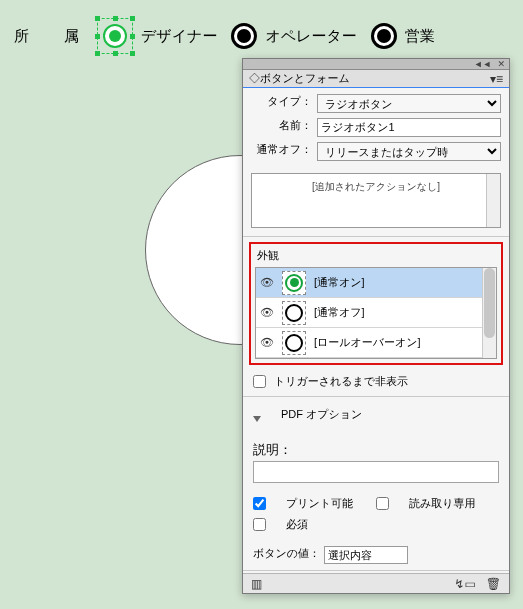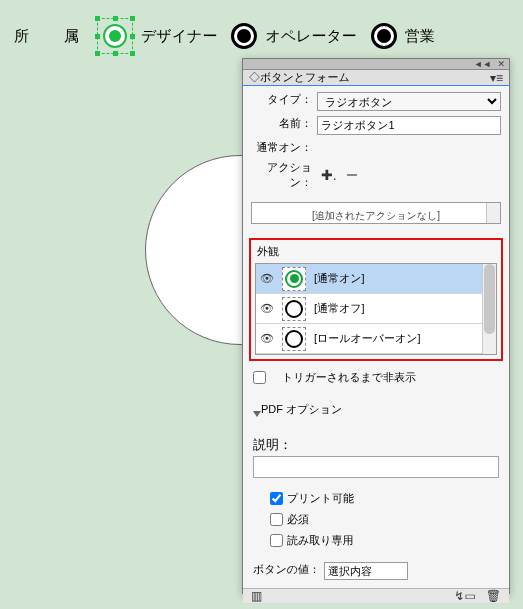--- a/index.html
+++ b/index.html
@@ -146,32 +146,32 @@
   width:24px;height:24px;border:1px dashed #888;background:#fff;
   display:flex;align-items:center;justify-content:center;
 }
 .thumb .c{ width:18px;height:18px;border:2px solid #000;border-radius:50%;display:flex;align-items:center;justify-content:center; }
 .thumb .c.green{ border-color:#13a23b; }
 .thumb .c.green .d{ width:9px;height:9px;background:#13a23b;border-radius:50%; }
 .state-row .nm{ font-size:11px;text-align:center; }
 .state-list .sb{ position:absolute;right:0;top:0;bottom:0;width:14px;background:#efefef;border-left:1px solid #cacaca; }
 .state-list .sb .th{ position:absolute;top:0;right:1px;left:1px;height:70px;background:#c7c7c7;border-radius:6px; }
 
-.chkrow{ display:flex;align-items:center;gap:16px;margin:5px 10px;font-size:11px; }
+.chkrow{ display:flex;align-items:center;gap:8px;margin:5px 10px;font-size:11px; }
 .chkrow input{ width:13px;height:13px; }
 
-.pdfhead{ display:flex;align-items:flex-end;gap:0;margin:8px 10px 16px; font-size:11px; }
+.pdfhead{ display:flex;align-items:flex-end;gap:20px;margin:8px 10px 16px; font-size:11px; }
 .tri{ width:0;height:0;border-left:4px solid transparent;border-right:4px solid transparent;border-top:6px solid #666;display:inline-block; }
 
 .desc{ margin:3px 10px; }
 .desc .dl{ font-size:13px;margin-bottom:2px; }
 .desc .box{ height:22px;border:1px solid #a3a3a3;background:#fff; }
 
 .checks2{ display:flex;flex-wrap:wrap;margin:10px 10px 4px; }
-.checks2 .c{ width:50%;display:flex;align-items:center;gap:4px;font-size:11px;margin-bottom:6px;margin-left:17px; }
+.checks2 .c{ width:50%;display:flex;align-items:center;gap:20px;font-size:11px;margin-bottom:6px; }
 
 .valrow{ display:flex;align-items:flex-start;margin:4px 10px;gap:4px;font-size:11px; }
 .valrow input{ height:18px;width:84px;border:1px solid #9a9a9a;background:#fff;font-size:11px;padding:0 3px; }
 
 .footer{
   margin-top:auto;height:24px;border-top:1px solid #b5b5b5;
   background:#e6e6e6;display:flex;align-items:center;justify-content:space-between;
   padding:0 8px;
 }
 .footer .l,.footer .r{display:flex;gap:10px;align-items:center;}
@@ -224,28 +224,22 @@
   <div class="form-area">
     <div class="row">
       <span class="lab">タイプ：</span>
       <select><option>ラジオボタン</option></select>
     </div>
     <div class="row">
       <span class="lab">名前：</span>
       <input type="text" value="ラジオボタン1" style="">
     </div>
     <div class="row">
-      <span class="lab">通常オン：</span>
-    </div>
-    <div class="row">
-      <span class="lab">アクション：</span>
-      <div class="action-icons">
-        <span class="plusicon">✚.</span>
-        <span class="minusicon"></span>
-      </div>
+      <span class="lab">通常オフ：</span>
+      <select><option>リリースまたはタップ時</option></select>
     </div>
   </div>
 
   <div class="action-box">
     <span>[追加されたアクションなし]</span>
     <div class="sb"></div>
   </div>
 
   <div class="section-hr"></div>
 
@@ -298,25 +292,25 @@
     <div class="box"></div>
   </div>
 
   <div class="checks2">
     <div class="c">
         <input type="checkbox" checked="" style="">
         <span>プリント可能</span>
       </div>
     <div class="c">
         <input type="checkbox" style="">
-        <span>必須</span>
+        <span>読み取り専用</span>
       </div>
     <div class="c">
         <input type="checkbox" style="">
-        <span>読み取り専用</span>
+        <span>必須</span>
       </div>
   </div>
 
   <div class="valrow">
     <span>ボタンの値：</span>
     <input type="text" value="選択内容" style="">
   </div>
 
   <div class="section-hr"></div>
 

